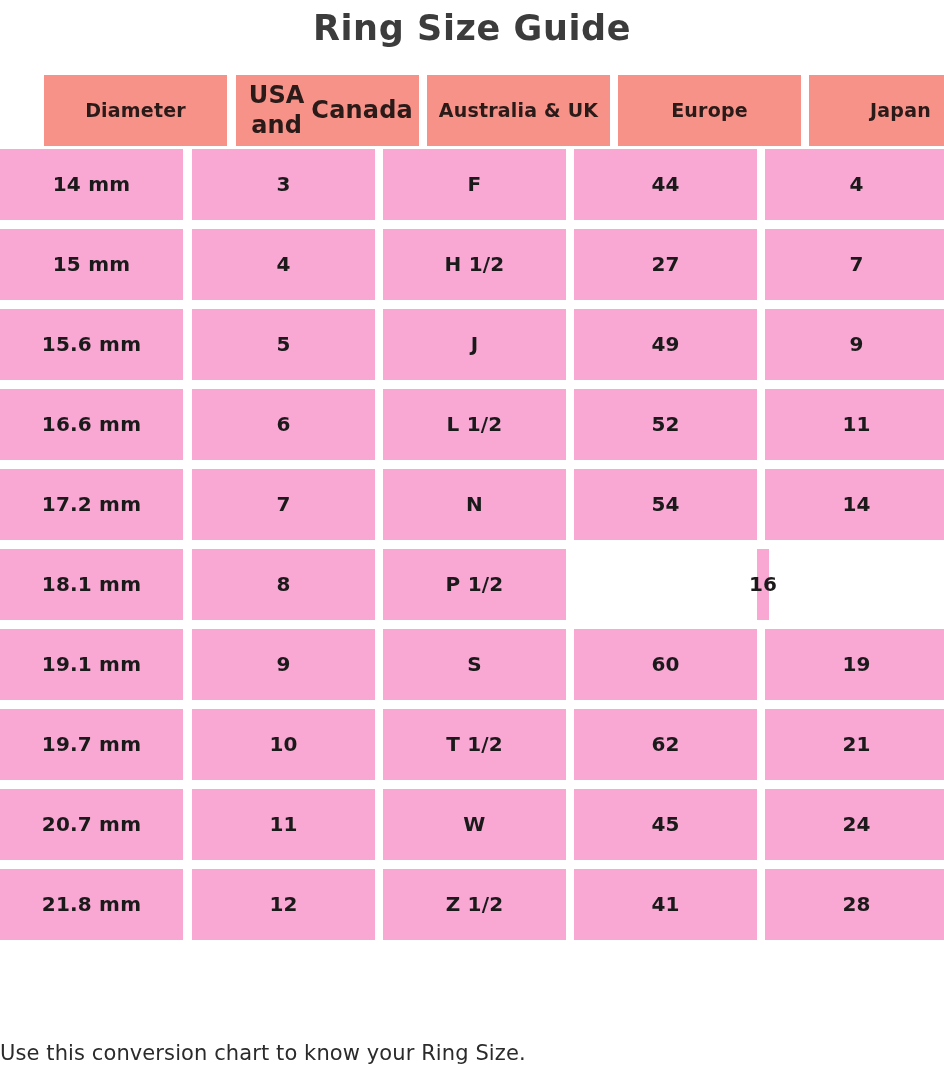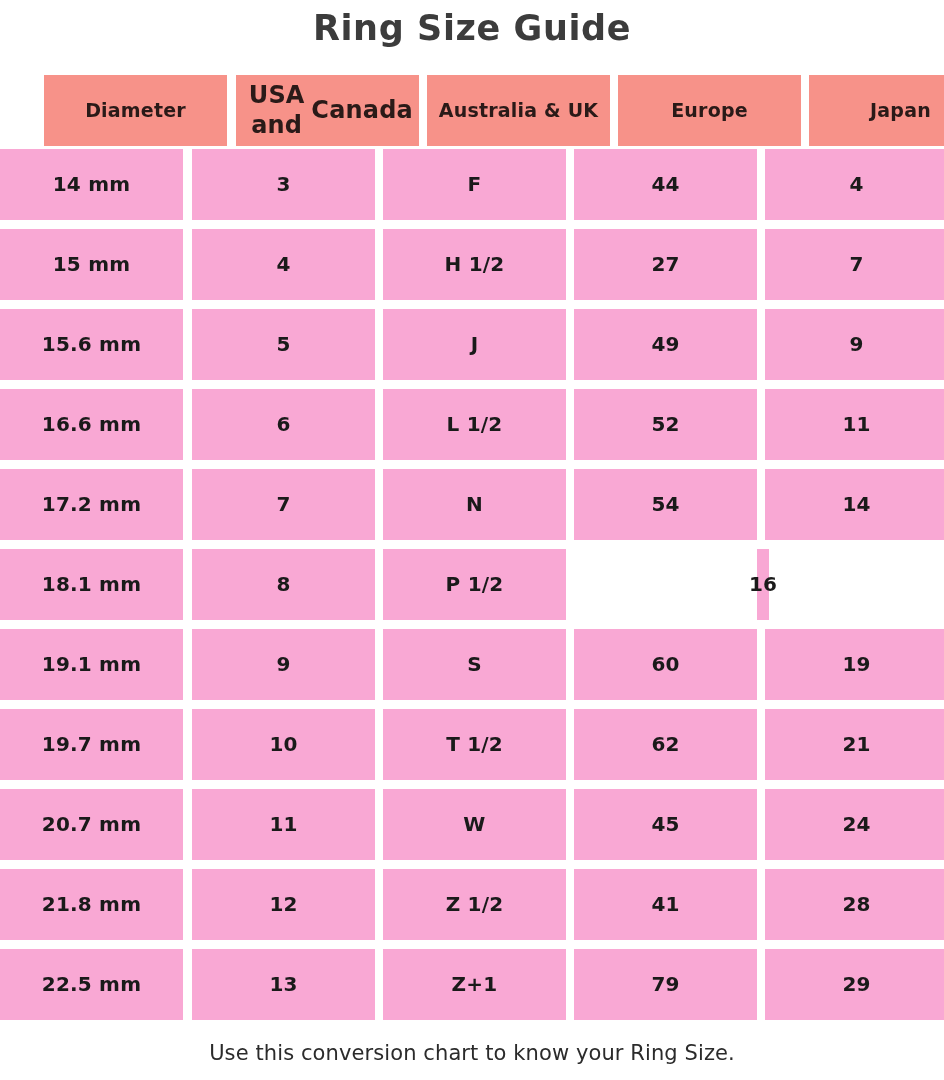--- a/index.html
+++ b/index.html
@@ -85,21 +85,21 @@
   .header-cell.two-line { font-size: 24px; line-height: 1.22; }
 
   
   .footer {
     position: absolute;
     top: 1036px;
     left: 0;
     width: 944px;
     height: 34px;
     line-height: 34px;
-    text-align: center;
+    text-align: left;
     font-size: 21px;
     font-weight: 500;
     color: #2b2b2b;
     letter-spacing: 0.1px;
     white-space: nowrap;
   }
 </style>
 </head>
 <body>
 
@@ -245,30 +245,18 @@
           <div class="gap"></div>
           <div class="cell">12</div>
           <div class="gap"></div>
           <div class="cell">Z 1/2</div>
           <div class="gap"></div>
           <div class="cell">41</div>
           <div class="gap"></div>
           <div class="cell">28</div>
           <div class="gap"></div>
         </div>
-        <div class="row">
-          <div class="cell">22.5 mm</div>
-          <div class="gap"></div>
-          <div class="cell">13</div>
-          <div class="gap"></div>
-          <div class="cell">Z+1</div>
-          <div class="gap"></div>
-          <div class="cell">79</div>
-          <div class="gap"></div>
-          <div class="cell">29</div>
-          <div class="gap"></div>
-        </div>
       </div>
   </div>
 
   <div class="footer">Use this conversion chart to know your Ring Size.</div>
 
 </div>
 
 </body></html>

